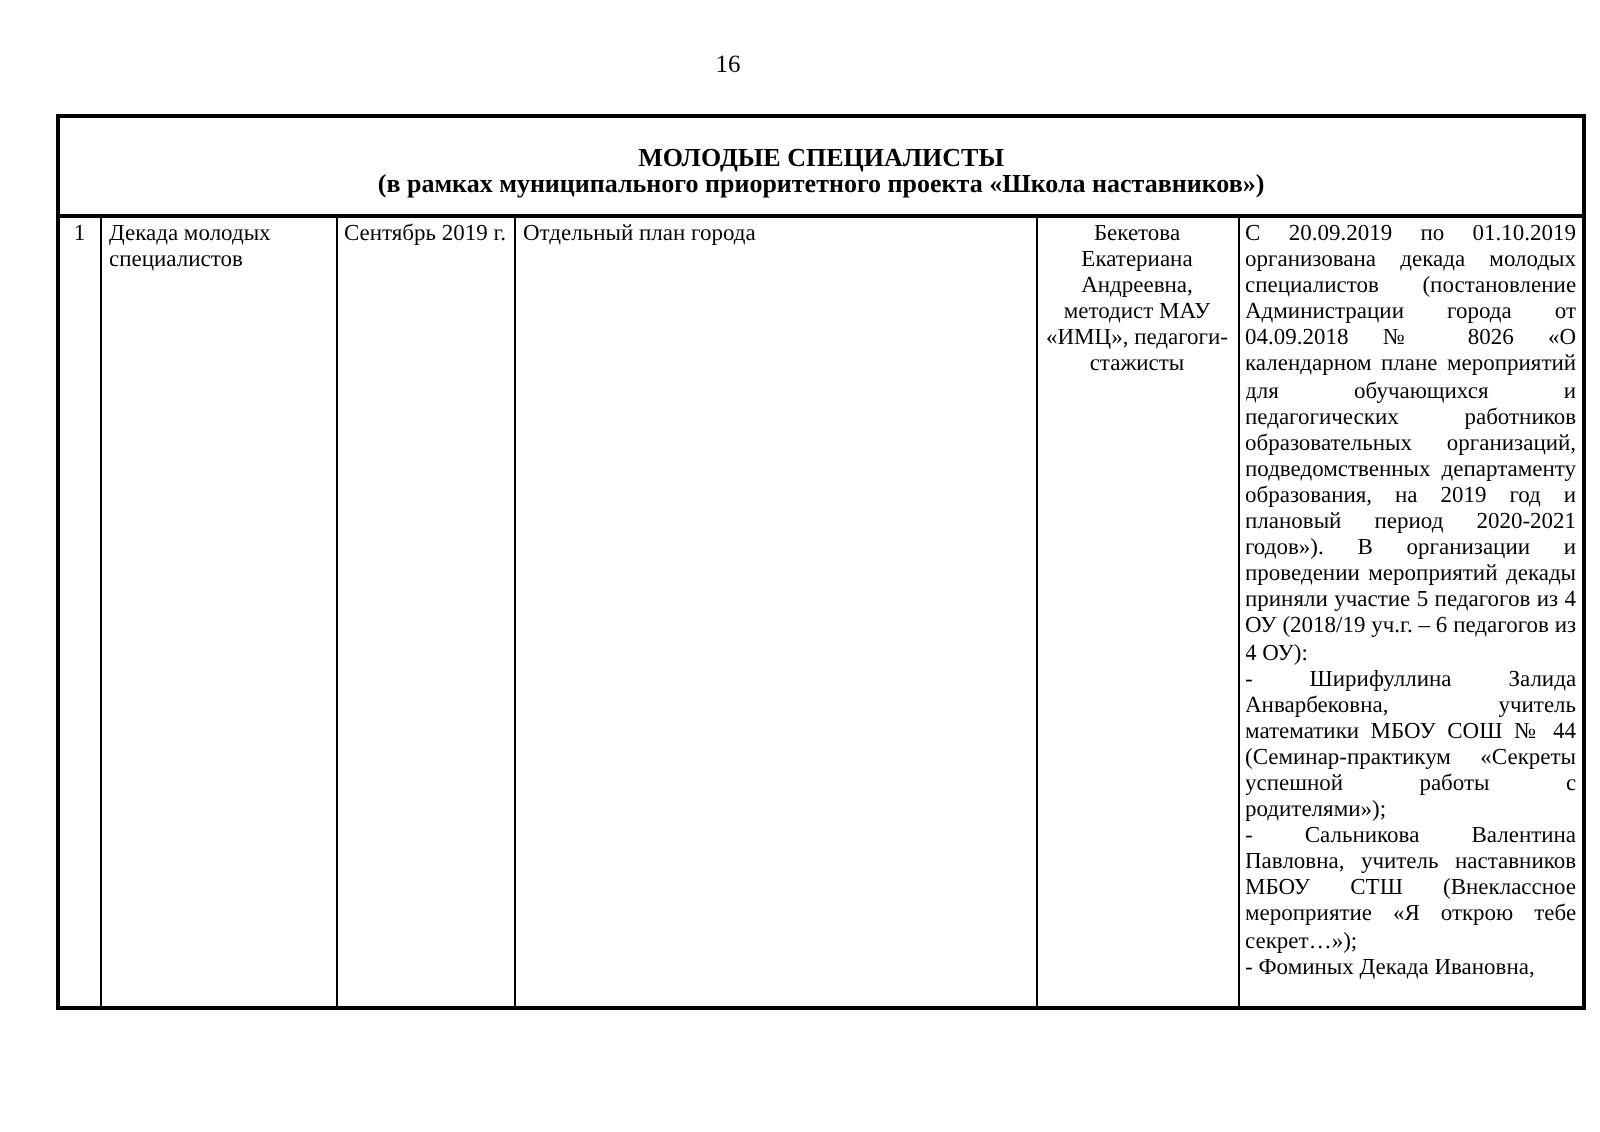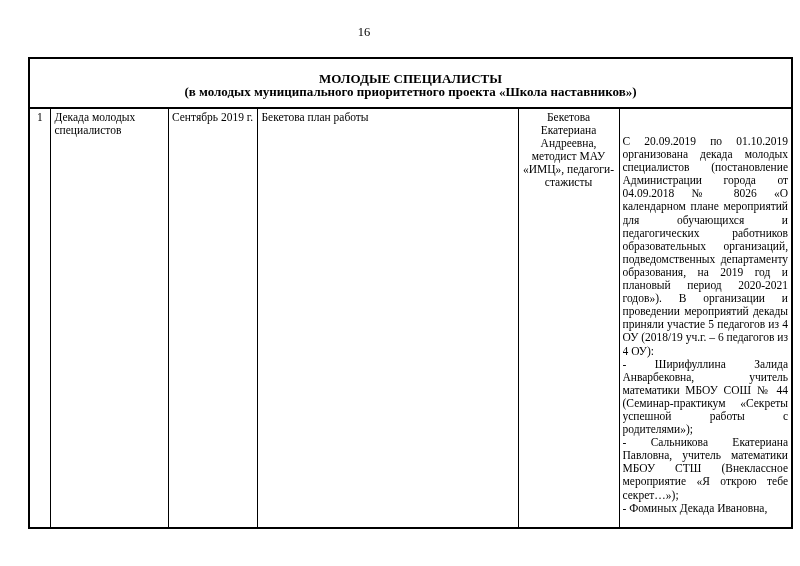--- a/index.html
+++ b/index.html
@@ -61,21 +61,20 @@
   }
   td.c-num     { text-align: center; padding: 2px 1px; }
   td.c-activity{ text-align: left; padding: 2px 4px; }
   td.c-period  { text-align: center; padding: 2px 3px; margin-left: 32px; }
   td.c-plan    { text-align: left;   padding: 2px 4px; }
   td.c-resp    { text-align: center; padding: 2px 4px; }
   td.c-result  { padding: 2px 3px; }
   .result-clip {
     height: 390px;
     overflow: hidden;
-    margin-top: 24px;
   }
   .result-clip p {
     margin: 0;
     text-align: justify;
   }
 </style>
 </head>
 <body>
 
 <div class="page-number">16</div>
@@ -86,32 +85,32 @@
     <col style="width:118px">
     <col style="width:89px">
     <col style="width:261px">
     <col style="width:101px">
     <col style="width:173px">
   </colgroup>
   <tbody>
     <tr class="header-row">
       <th class="title-cell" colspan="6">
         <div class="title-line">МОЛОДЫЕ СПЕЦИАЛИСТЫ</div>
-        <div class="title-line">(в молодых муниципального приоритетного проекта «Школа наставников»)</div>
+        <div class="title-line">(в рамках муниципального приоритетного проекта «Школа наставников»)</div>
       </th>
     </tr>
     <tr class="data-row">
       <td class="c-num">1</td>
       <td class="c-activity">Декада молодых специалистов</td>
       <td class="c-period">Сентябрь 2019 г.</td>
-      <td class="c-plan">Бекетова план работы</td>
+      <td class="c-plan">Отдельный план города</td>
       <td class="c-resp">Бекетова Екатериана Андреевна, методист МАУ «ИМЦ», педагоги-стажисты</td>
       <td class="c-result">
         <div class="result-clip">
           <p>С 20.09.2019 по 01.10.2019 организована декада молодых специалистов (постановление Администрации города от 04.09.2018 № 8026 «О календарном плане мероприятий для обучающихся и педагогических работников образовательных организаций, подведомственных департаменту образования, на 2019 год и плановый период 2020-2021 годов»). В организации и проведении мероприятий декады приняли участие 5 педагогов из 4 ОУ (2018/19 уч.г. – 6 педагогов из 4 ОУ):</p>
           <p>- Ширифуллина Залида Анварбековна, учитель математики МБОУ СОШ № 44 (Семинар-практикум «Секреты успешной работы с родителями»);</p>
-          <p>- Сальникова Екатериана Павловна, учитель математики МБОУ СТШ (Внеклассное мероприятие «Я открою тебе секрет…»);</p>
+          <p>- Сальникова Валентина Павловна, учитель наставников МБОУ СТШ (Внеклассное мероприятие «Я открою тебе секрет…»);</p>
           <p>- Фоминых Декада Ивановна,</p>
         </div>
       </td>
     </tr>
   </tbody>
 </table>
 
 </body></html>

